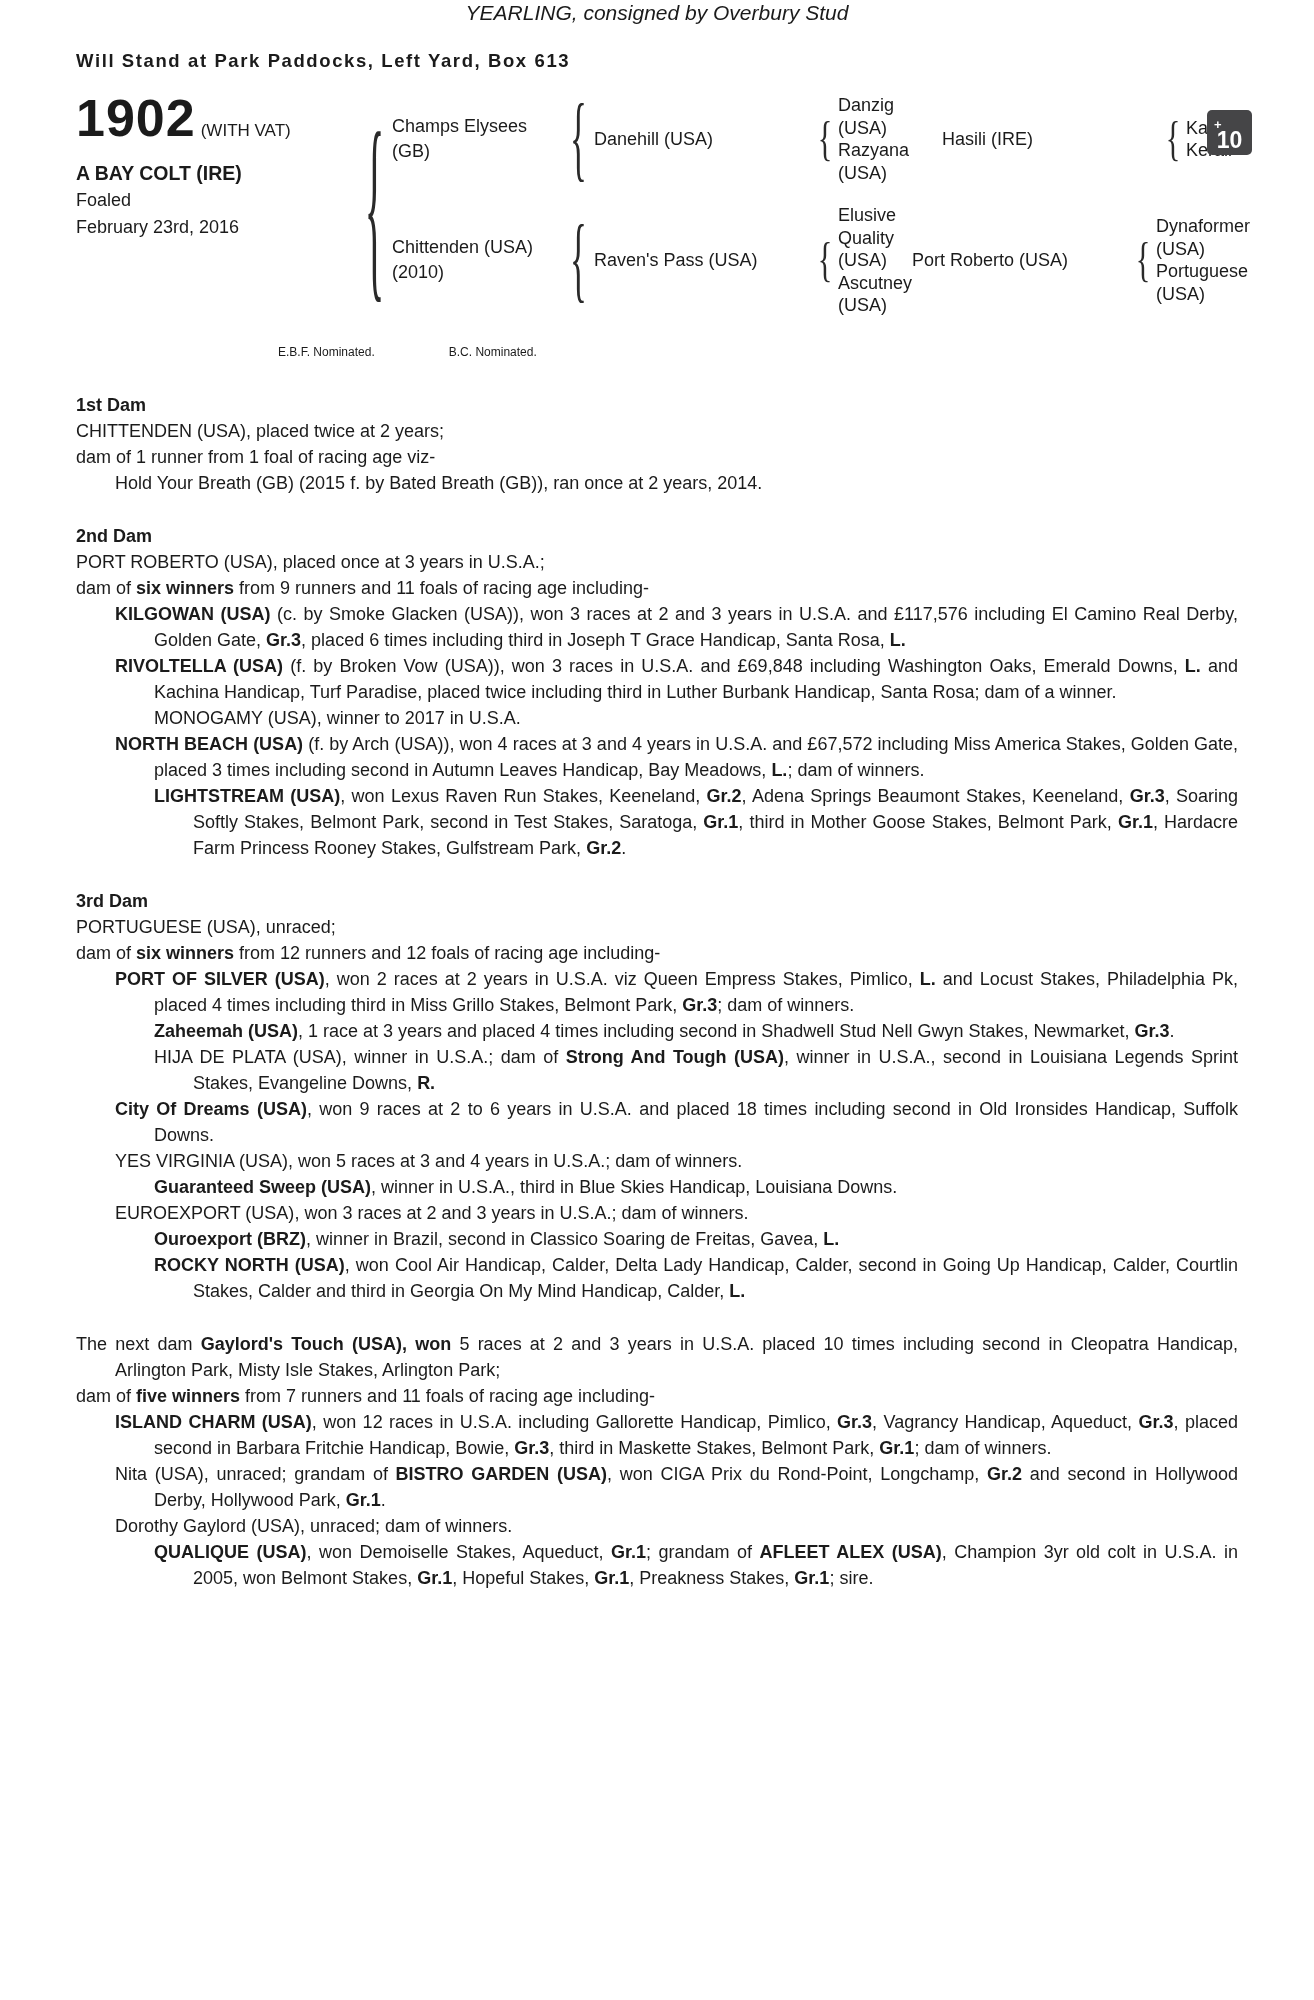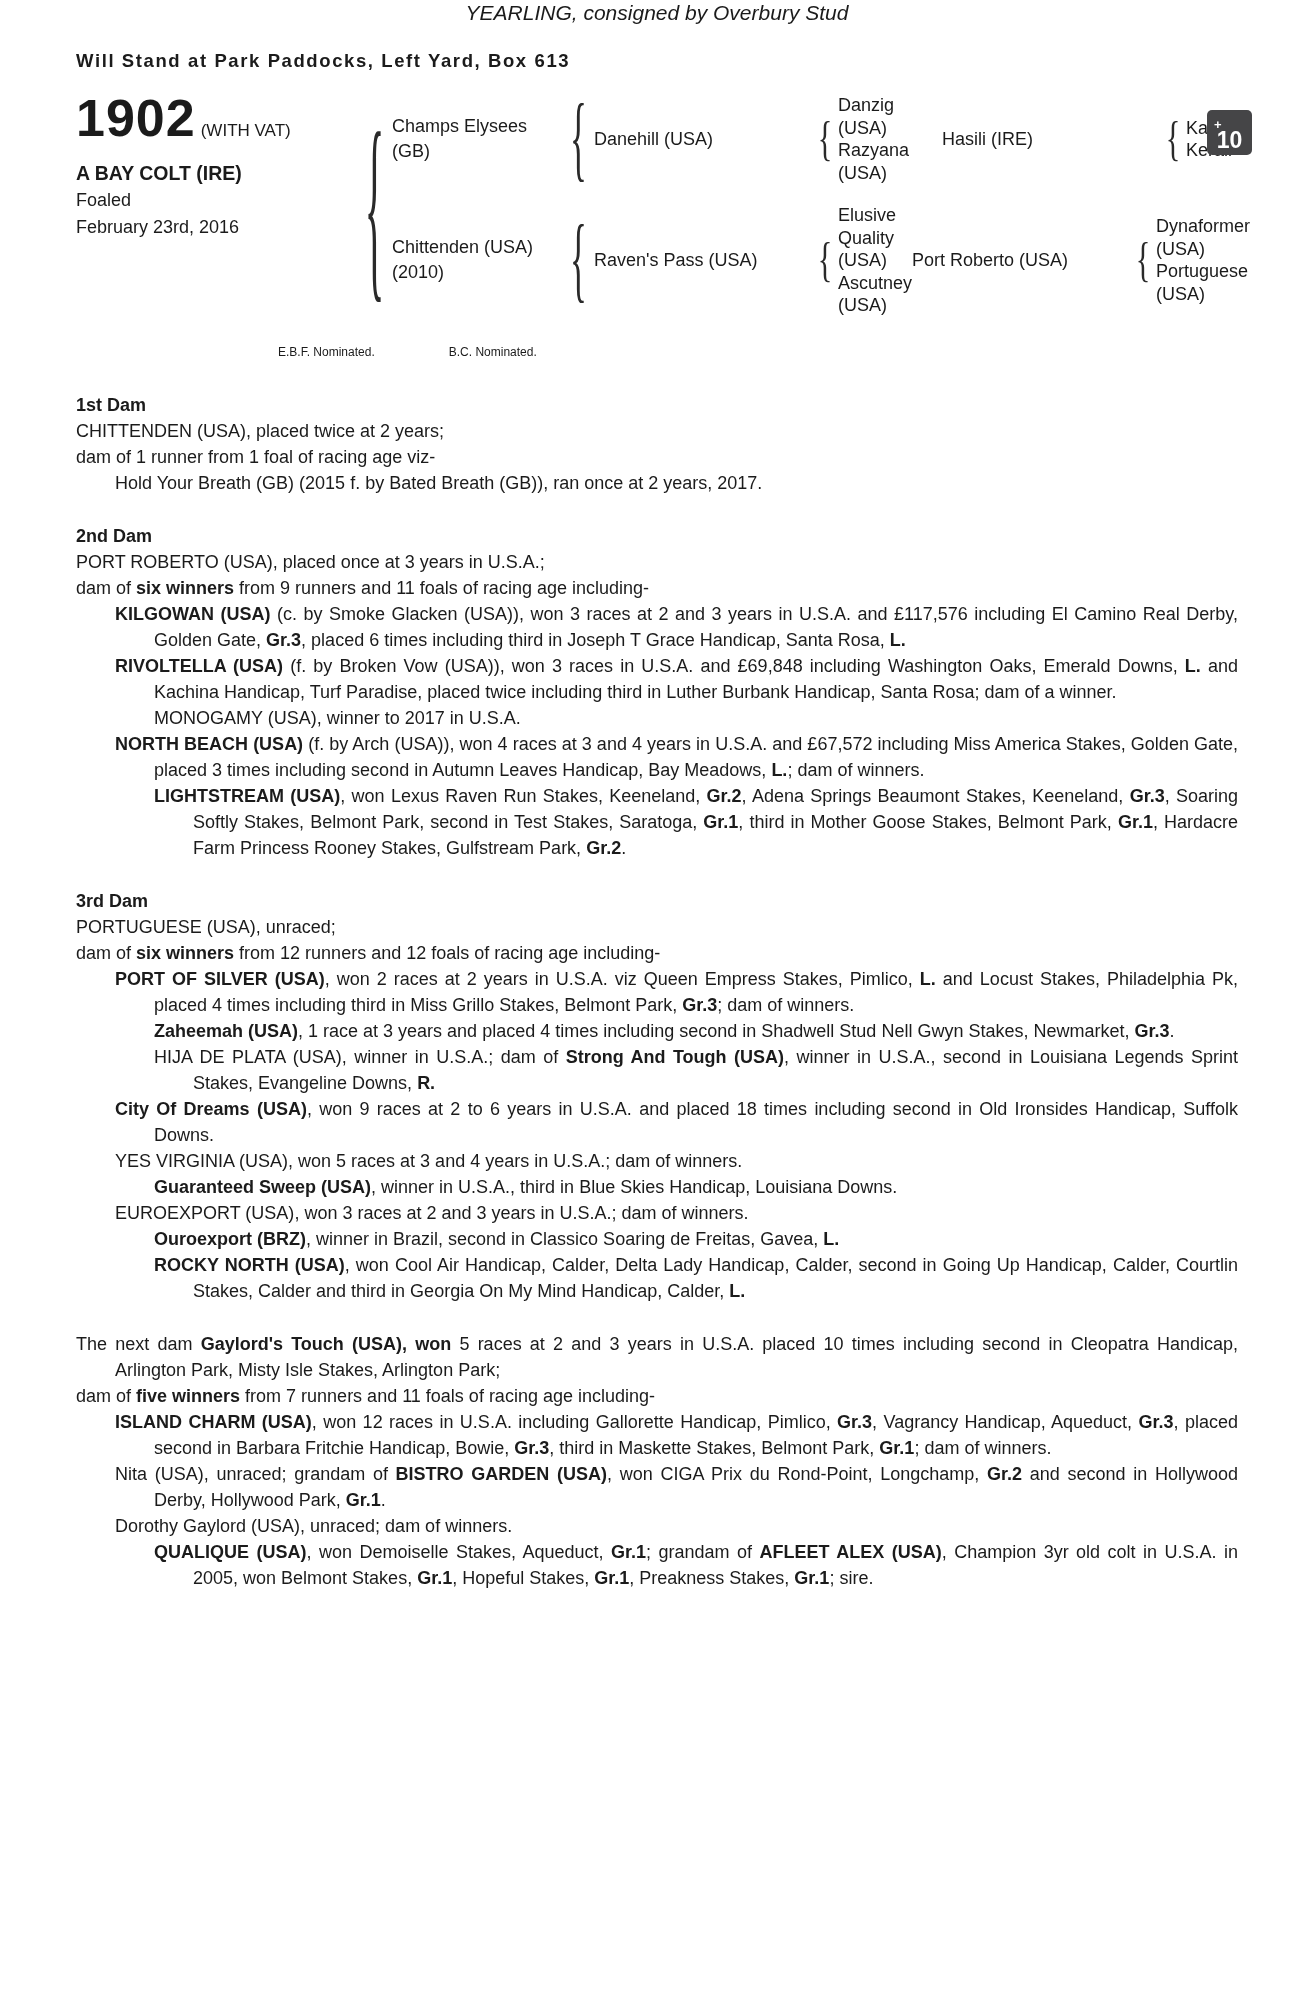--- a/index.html
+++ b/index.html
@@ -211,21 +211,21 @@
   <div class="nominations">
     <span class="nom-ebf">E.B.F. Nominated.</span>
     <span class="nom-bc">B.C. Nominated.</span>
   </div>
 
   <div class="sections">
       <section class="section">
         <div class="sec-heading">1st Dam</div>
         <p class="para lvl0"><span>CHITTENDEN (USA), placed twice at 2 years;</span></p>
         <p class="para lvl0"><span>dam of 1 runner from 1 foal of racing age viz-</span></p>
-        <p class="para lvl1"><span>Hold Your Breath (GB) (2015 f. by Bated Breath (GB)), ran once at 2 years, 2017.</span></p>
+        <p class="para lvl1"><span>Hold Your Breath (GB) (2015 f. by Bated Breath (GB)), ran once at 2 years, 2014.</span></p>
       </section>
       <section class="section">
         <div class="sec-heading">2nd Dam</div>
         <p class="para lvl0"><span>PORT ROBERTO (USA), placed once at 3 years in U.S.A.;</span></p>
         <p class="para lvl0"><span>dam of </span><span class="b">six winners</span><span> from 9 runners and 11 foals of racing age including-</span></p>
         <p class="para lvl1"><span class="b">KILGOWAN (USA)</span><span> (c. by Smoke Glacken (USA)), won 3 races at 2 and 3 years in U.S.A. and £117,576 including El Camino Real Derby, Golden Gate, </span><span class="b">Gr.3</span><span>, placed 6 times including third in Joseph T Grace Handicap, Santa Rosa, </span><span class="b">L.</span></p>
         <p class="para lvl1"><span class="b">RIVOLTELLA (USA)</span><span> (f. by Broken Vow (USA)), won 3 races in U.S.A. and £69,848 including Washington Oaks, Emerald Downs, </span><span class="b">L.</span><span> and Kachina Handicap, Turf Paradise, placed twice including third in Luther Burbank Handicap, Santa Rosa; dam of a winner.</span></p>
         <p class="para lvl2"><span class="i">MONOGAMY (USA)</span><span>, winner to 2017 in U.S.A.</span></p>
         <p class="para lvl1"><span class="b">NORTH BEACH (USA)</span><span> (f. by Arch (USA)), won 4 races at 3 and 4 years in U.S.A. and £67,572 including Miss America Stakes, Golden Gate, placed 3 times including second in Autumn Leaves Handicap, Bay Meadows, </span><span class="b">L.</span><span>; dam of winners.</span></p>
         <p class="para lvl2"><span class="b">LIGHTSTREAM (USA)</span><span>, won Lexus Raven Run Stakes, Keeneland, </span><span class="b">Gr.2</span><span>, Adena Springs Beaumont Stakes, Keeneland, </span><span class="b">Gr.3</span><span>, Soaring Softly Stakes, Belmont Park, second in Test Stakes, Saratoga, </span><span class="b">Gr.1</span><span>, third in Mother Goose Stakes, Belmont Park, </span><span class="b">Gr.1</span><span>, Hardacre Farm Princess Rooney Stakes, Gulfstream Park, </span><span class="b">Gr.2</span><span>.</span></p>

